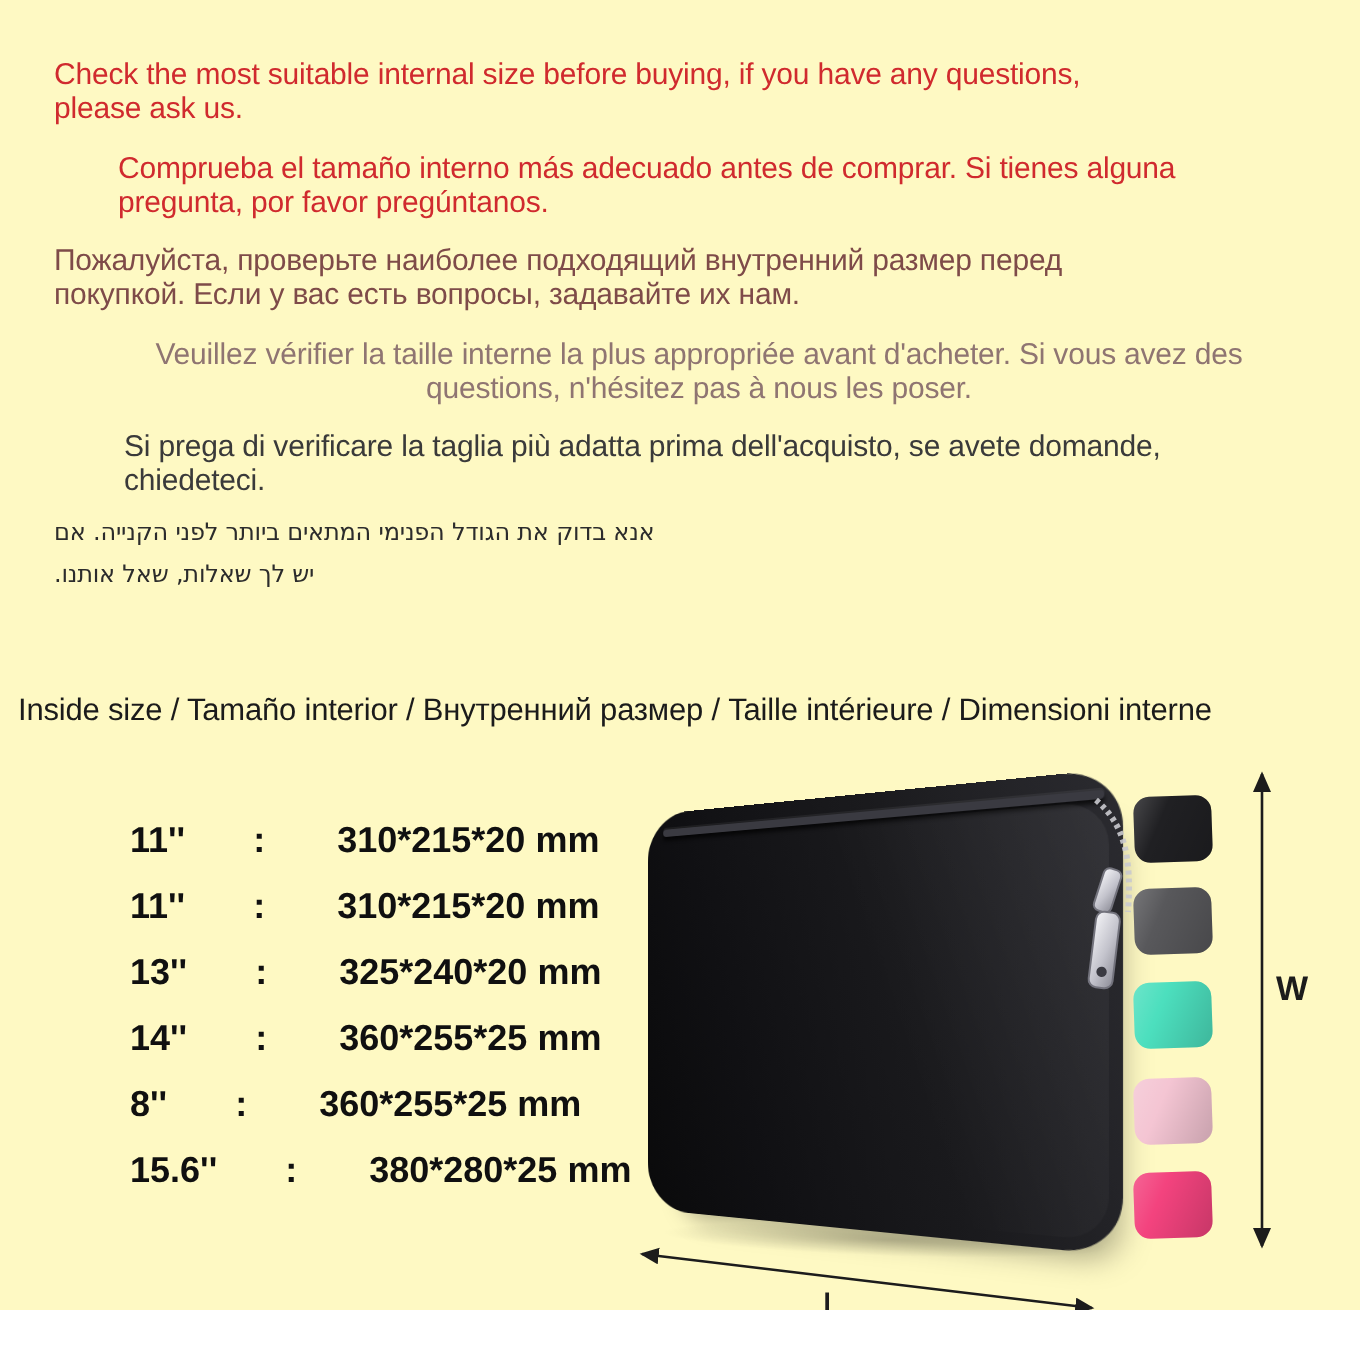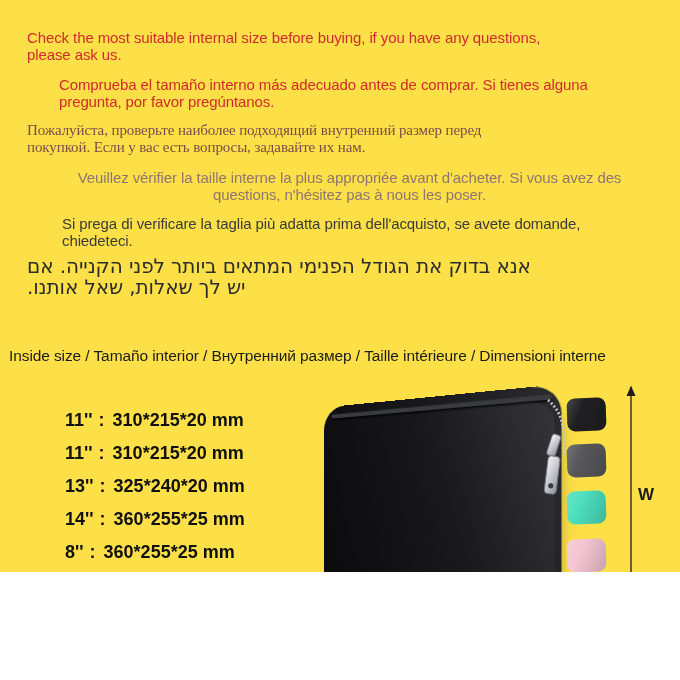--- a/index.html
+++ b/index.html
@@ -1,33 +1,33 @@
 <!DOCTYPE html>
 <html><head>
 <meta charset="utf-8">
 <style>
   html,body{margin:0;padding:0;background:#fff;}
   .canvas{
-    position:relative;width:680px;height:572px;background:#fde047;overflow:hidden;
+    position:relative;width:680px;height:655px;background:#fef9c3;overflow:hidden;
     font-family:"Liberation Sans","DejaVu Sans",sans-serif;
   }
   
   .notice{position:absolute;left:27px;width:645px;font-size:15px;line-height:17px;letter-spacing:-0.1px;}
   .n-0{top:29px;}
   .n-1{top:76px;}
   .n-2{top:122px;}
   .n-3{top:169px;}
   .n-4{top:215px;}
-  .n-5{top:256px;font-size:20px;line-height:21px;}
+  .n-5{top:256px;font-size:12px;line-height:21px;}
   .n-5 .ln{direction:rtl;text-align:left;font-family:"DejaVu Sans","Liberation Sans",sans-serif;}
   
   .inside-header{position:absolute;left:9px;top:347px;font-size:15.5px;color:#1b1b1b;white-space:nowrap;letter-spacing:-0.1px;}
   
   .size-table{position:absolute;left:65px;top:404px;color:#101010;font-weight:bold;font-size:18px;}
-  .size-row{height:33px;line-height:33px;display:flex;white-space:nowrap;}
+  .size-row{height:33px;line-height:33px;display:flex;white-space:nowrap;gap:28px;}
   .size-row .colon{margin:0 8px 0 6px;}
   
   .sleeve-wrap{position:absolute;left:0;top:0;width:680px;height:680px;pointer-events:none;}
   .sleeve-shadow{position:absolute;left:330px;top:612px;width:225px;height:16px;border-radius:50%;
     background:radial-gradient(ellipse at center,rgba(0,0,0,.20),rgba(0,0,0,0) 70%);transform:rotate(2deg);}
   .sleeve-body{position:absolute;left:305px;top:397px;width:250px;height:218px;border-radius:26px;
     background:linear-gradient(255deg,#2b2b30 0%,#1a1a1d 40%,#101013 75%,#0a0a0b 100%);
     transform:perspective(400px) rotateY(-20deg);
     box-shadow:10px 14px 14px -12px rgba(0,0,0,.35);}
   .sleeve-body::before{ 
@@ -58,21 +58,21 @@
 <div class="canvas">
 
   <div class="notice n-0" style="color: rgb(208, 42, 46);">
     <div class="ln">Check the most suitable internal size before buying, if you have any questions,</div>
     <div class="ln">please ask us.</div>
   </div>
   <div class="notice n-1" style="color: rgb(208, 42, 46); margin-left: 32px;">
     <div class="ln">Comprueba el tamaño interno más adecuado antes de comprar. Si tienes alguna</div>
     <div class="ln">pregunta, por favor pregúntanos.</div>
   </div>
-  <div class="notice n-2" style="color: rgb(126, 75, 73); font-family: Liberation Serif, serif;">
+  <div class="notice n-2" style="color: rgb(126, 75, 73);">
     <div class="ln">Пожалуйста, проверьте наиболее подходящий внутренний размер перед</div>
     <div class="ln">покупкой. Если у вас есть вопросы, задавайте их нам.</div>
   </div>
   <div class="notice n-3" style="color: rgb(143, 117, 114); text-align: center;">
     <div class="ln">Veuillez vérifier la taille interne la plus appropriée avant d'acheter. Si vous avez des</div>
     <div class="ln">questions, n'hésitez pas à nous les poser.</div>
   </div>
   <div class="notice n-4" style="color: rgb(58, 58, 58); margin-left: 35px;">
     <div class="ln">Si prega di verificare la taglia più adatta prima dell'acquisto, se avete domande,</div>
     <div class="ln">chiedeteci.</div>

